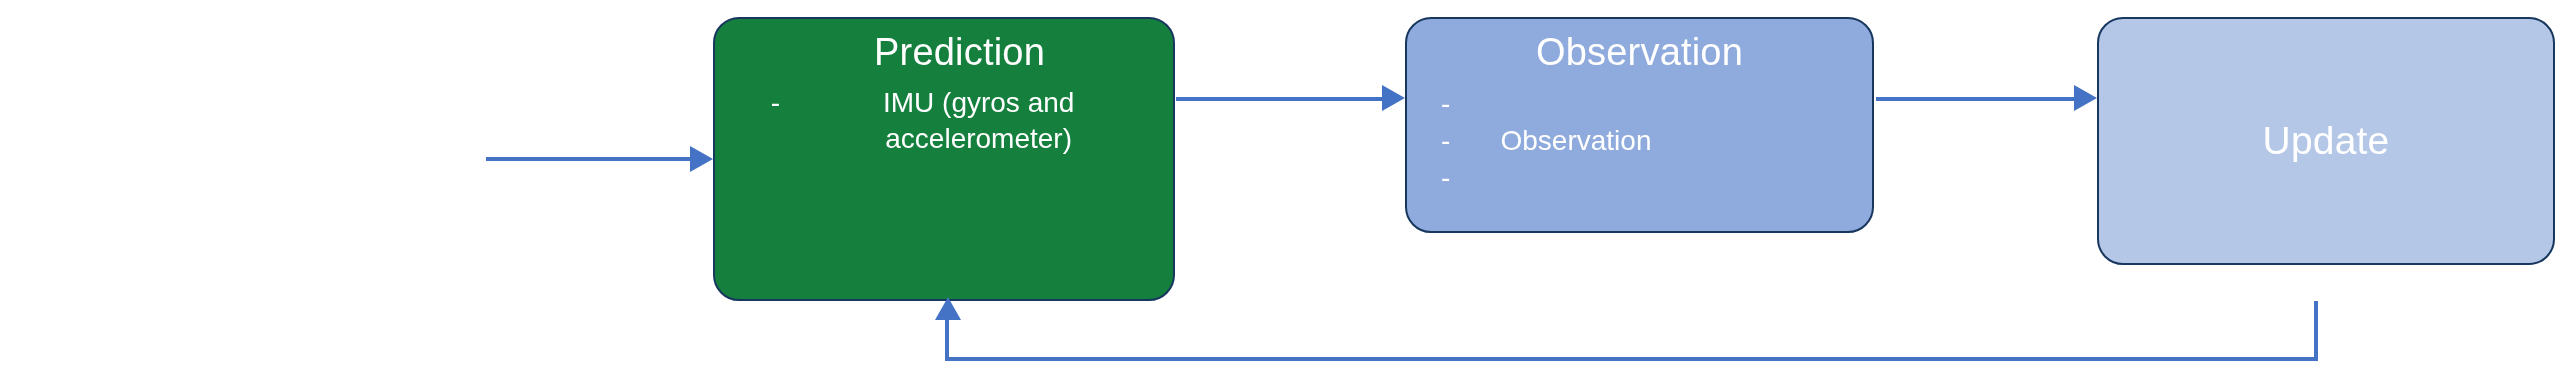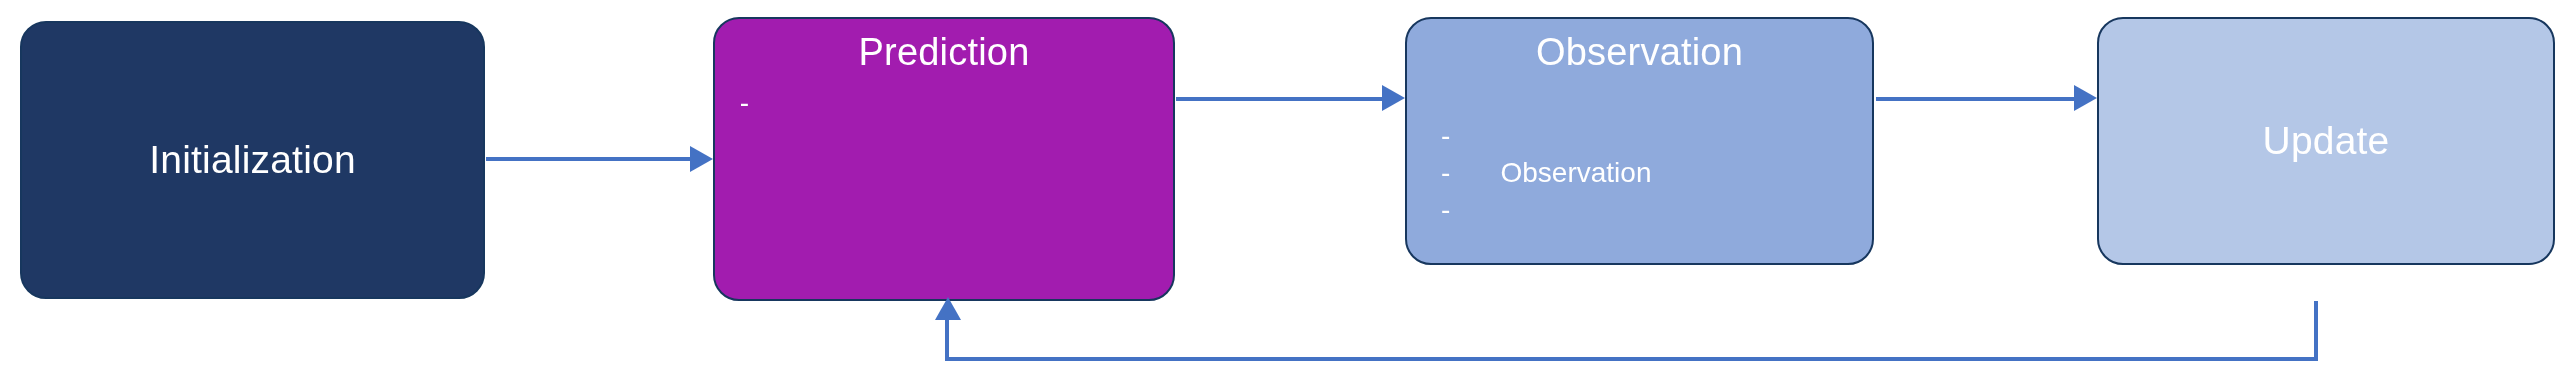--- a/index.html
+++ b/index.html
@@ -71,34 +71,34 @@
     width: 465px; height: 278px;
     background: #1F3864;
     justify-content: center;
   }
   #node-initialization .node-title { font-size: 39px; }
 
   
   #node-prediction {
     left: 713px; top: 17px;
     width: 462px; height: 284px;
-    background: #a21caf;
+    background: #15803d;
     justify-content: flex-start;
     padding-top: 12.3px;
+    padding-left: 31px;
   }
   #node-prediction .bullets { margin-top: 10.7px; }
 
   
   #node-observation {
     left: 1405px; top: 17px;
-    width: 469px; height: 248px;
+    width: 469px; height: 216px;
     background: #8FAADC;
     justify-content: flex-start;
     padding-top: 12.3px;
-    gap: 32px;
   }
   #node-observation .bullets { margin-top: 10.7px; }
   #node-observation .bullet-row { line-height: 1.33; }
   #node-observation .bullet-text { text-align: left; padding-left: 21.5px; }
   #node-observation .bullet-dash { width: 58px; padding-left: 20px; }
 
   
   #node-update {
     left: 2097px; top: 17px;
     width: 458px; height: 248px;
@@ -146,29 +146,27 @@
   #fb-down  { left: 2314px; top: 301px; height: 60px; }
   #fb-across{ left: 945px; top: 357px; width: 1372px; }
   #fb-up    { left: 945px; top: 320px; height: 40px; }
   #fb-head  { left: 935px; top: 297px; }
 </style>
 </head>
 <body>
 
 <div id="canvas">
 
-  <div class="node" id="node-initialization">
-    <div class="node-title">Initialization</div>
-  </div>
 
   <div class="node" id="node-prediction">
     <div class="node-title">Prediction</div>
     <div class="bullets">
       <div class="bullet-row">
         <span class="bullet-dash">-</span>
+        <span class="bullet-text">IMU (gyros and accelerometer)</span>
       </div>
     </div>
   </div>
 
   <div class="node" id="node-observation">
     <div class="node-title">Observation</div>
     <div class="bullets">
       <div class="bullet-row">
         <span class="bullet-dash">-</span>
       </div>

